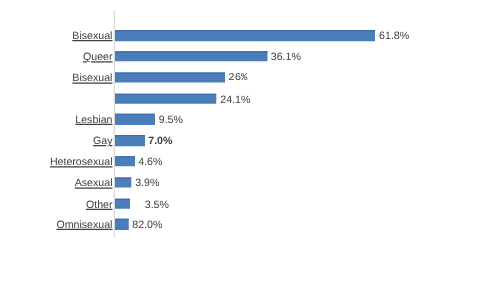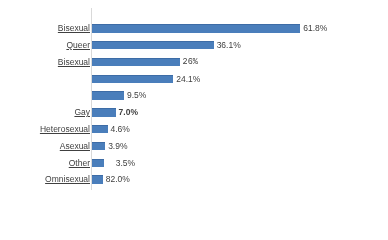--- a/index.html
+++ b/index.html
@@ -113,20 +113,21 @@
           <div class="value-label" style="color: rgb(64, 64, 64); font-family: Liberation Mono, monospace;">26%</div>
         </div>
       </div>
       <div class="bar-row">
         <div class="bar-wrap">
           <div class="bar" style="width: 81.2137px; background: rgb(74, 126, 187); border-top-color: rgb(61, 108, 166);"></div>
           <div class="value-label" style="color: rgb(64, 64, 64);">24.1%</div>
         </div>
       </div>
       <div class="bar-row">
+        <div class="cat-label">Lesbian</div>
         <div class="bar-wrap">
           <div class="bar" style="width: 32.0137px; background: rgb(74, 126, 187); border-top-color: rgb(61, 108, 166);"></div>
           <div class="value-label" style="color: rgb(64, 64, 64);">9.5%</div>
         </div>
       </div>
       <div class="bar-row">
         <div class="cat-label">Gay</div>
         <div class="bar-wrap">
           <div class="bar" style="width: 23.589px; background: rgb(74, 126, 187); border-top-color: rgb(61, 108, 166);"></div>
           <div class="value-label" style="color: rgb(64, 64, 64); font-weight: bold;">7.0%</div>

